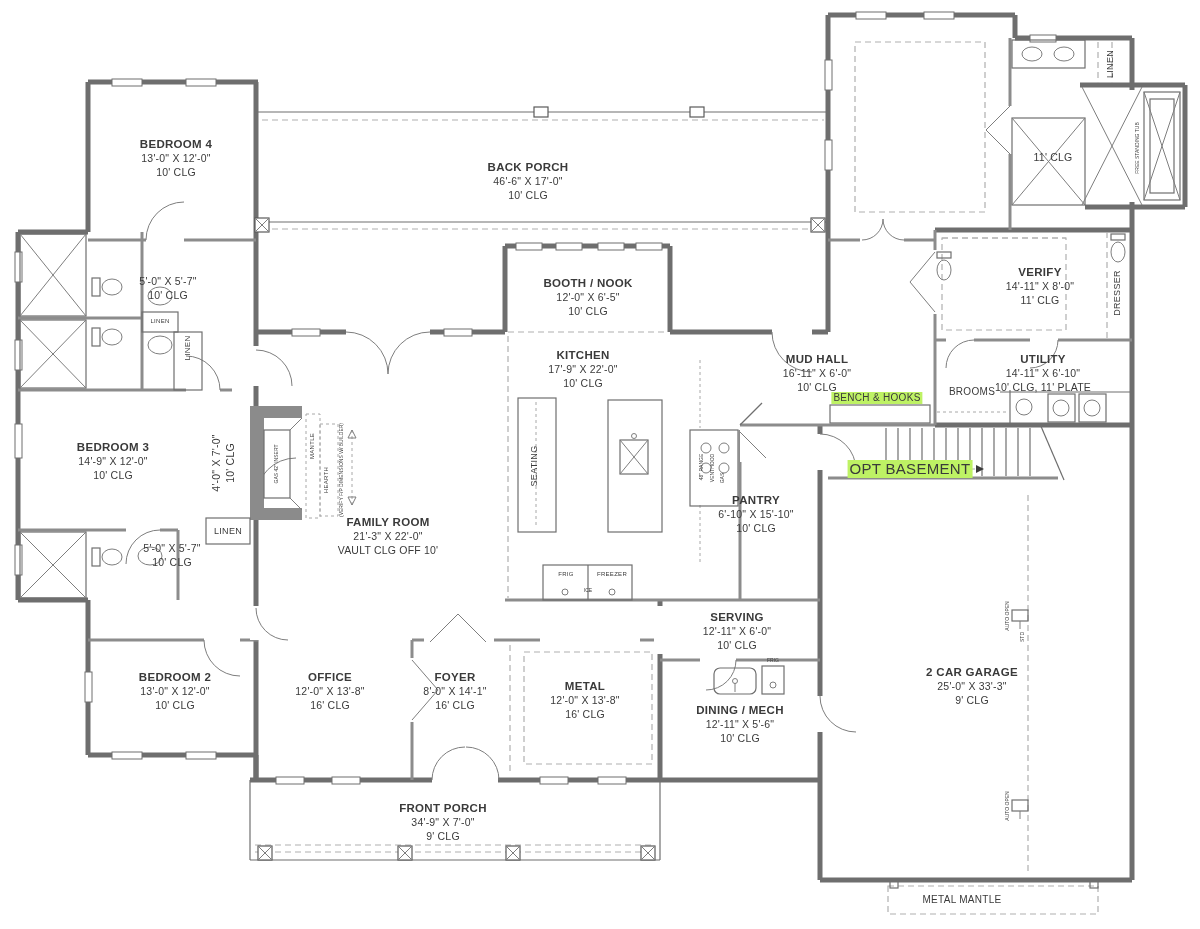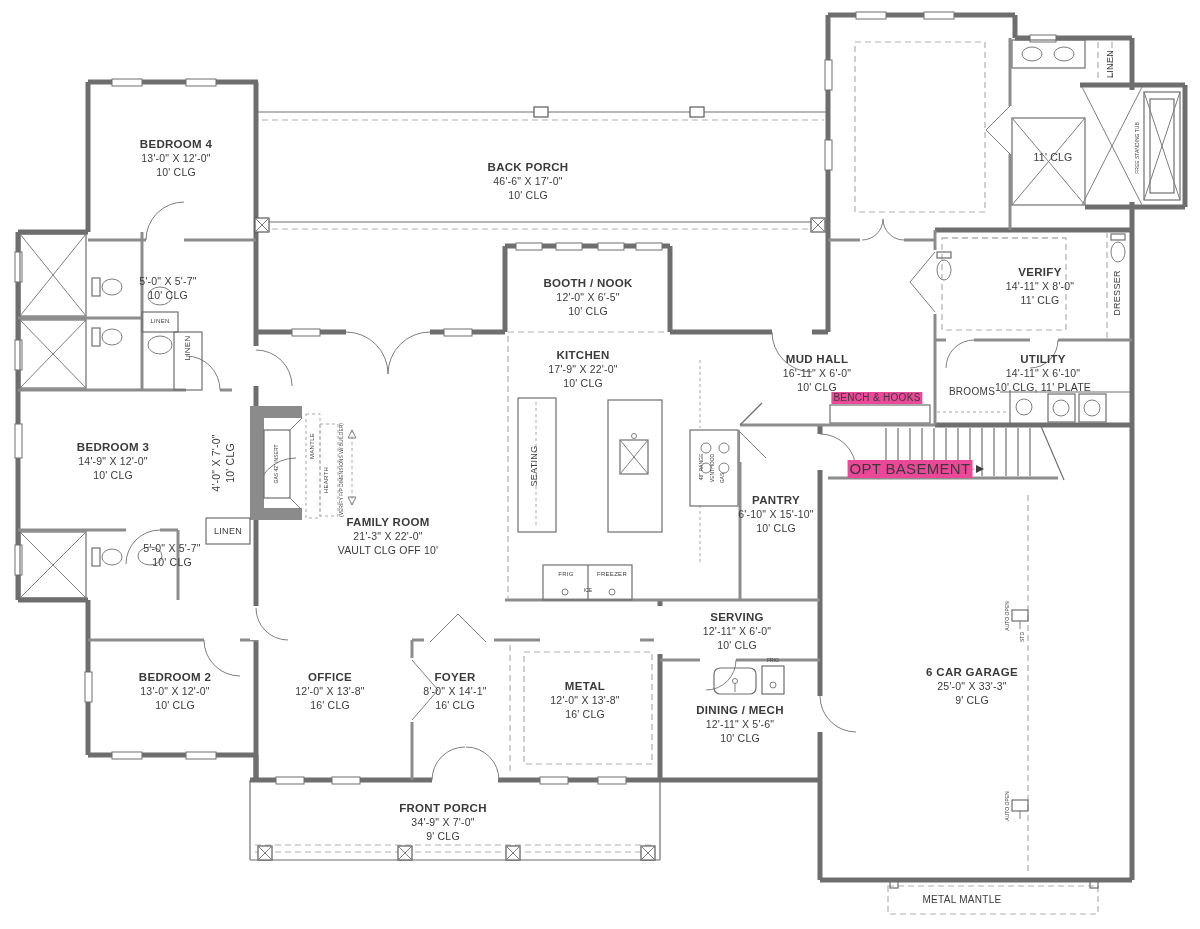--- a/index.html
+++ b/index.html
@@ -20,21 +20,21 @@
   
   .room{position:absolute;transform:translate(-50%,-50%);text-align:center;line-height:1.3;white-space:nowrap;}
   .room .n{font-weight:bold;font-size:11.5px;letter-spacing:.3px;}
   .room .d,.room .c{font-size:10.5px;letter-spacing:.2px;}
   .room .n:empty,.room .d:empty,.room .c:empty{display:none;}
   .lbl{position:absolute;transform:translate(-50%,-50%);white-space:nowrap;text-align:center;
        font-size:10px;letter-spacing:.3px;line-height:1.2;}
   .lbl.v{transform:translate(-50%,-50%) rotate(-90deg);}
   .lbl.s{font-size:6px;}
   .lbl.xs{font-size:5px;letter-spacing:0;}
-  .lbl.bg{background:#ec4899;padding:0 2px;}
+  .lbl.bg{background:#bef264;padding:0 2px;}
   .room.v{transform:translate(-50%,-50%) rotate(-90deg);}
 </style>
 </head>
 <body>
 
 <div class="plan">
 
 <svg width="1200" height="929" viewBox="0 0 1200 929">
 
   <g>
@@ -438,21 +438,21 @@
     </div>
   <div class="room" style="left:388px;top:536px">
       <div class="n">FAMILY ROOM</div>
       <div class="d">21'-3" X 22'-0"</div>
       <div class="c">VAULT CLG OFF 10'</div>
     </div>
   <div class="room" style="left:172px;top:556px">
       <div class="d">5'-0" X 5'-7"</div>
       <div class="c">10' CLG</div>
     </div>
-  <div class="room" style="left:776px;top:514px">
+  <div class="room" style="left:756px;top:514px">
       <div class="n">PANTRY</div>
       <div class="d">6'-10" X 15'-10"</div>
       <div class="c">10' CLG</div>
     </div>
   <div class="room" style="left:737px;top:631px">
       <div class="n">SERVING</div>
       <div class="d">12'-11" X 6'-0"</div>
       <div class="c">10' CLG</div>
     </div>
   <div class="room" style="left:175px;top:691px">
@@ -474,21 +474,21 @@
       <div class="n">METAL</div>
       <div class="d">12'-0" X 13'-8"</div>
       <div class="c">16' CLG</div>
     </div>
   <div class="room" style="left:740px;top:724px">
       <div class="n">DINING / MECH</div>
       <div class="d">12'-11" X 5'-6"</div>
       <div class="c">10' CLG</div>
     </div>
   <div class="room" style="left:972px;top:686px">
-      <div class="n">6 CAR GARAGE</div>
+      <div class="n">2 CAR GARAGE</div>
       <div class="d">25'-0" X 33'-3"</div>
       <div class="c">9' CLG</div>
     </div>
   <div class="room" style="left:443px;top:822px">
       <div class="n">FRONT PORCH</div>
       <div class="d">34'-9" X 7'-0"</div>
       <div class="c">9' CLG</div>
     </div>
 
   <div class="lbl v" style="left:1110px;top:64px;font-size:9px">LINEN</div>

